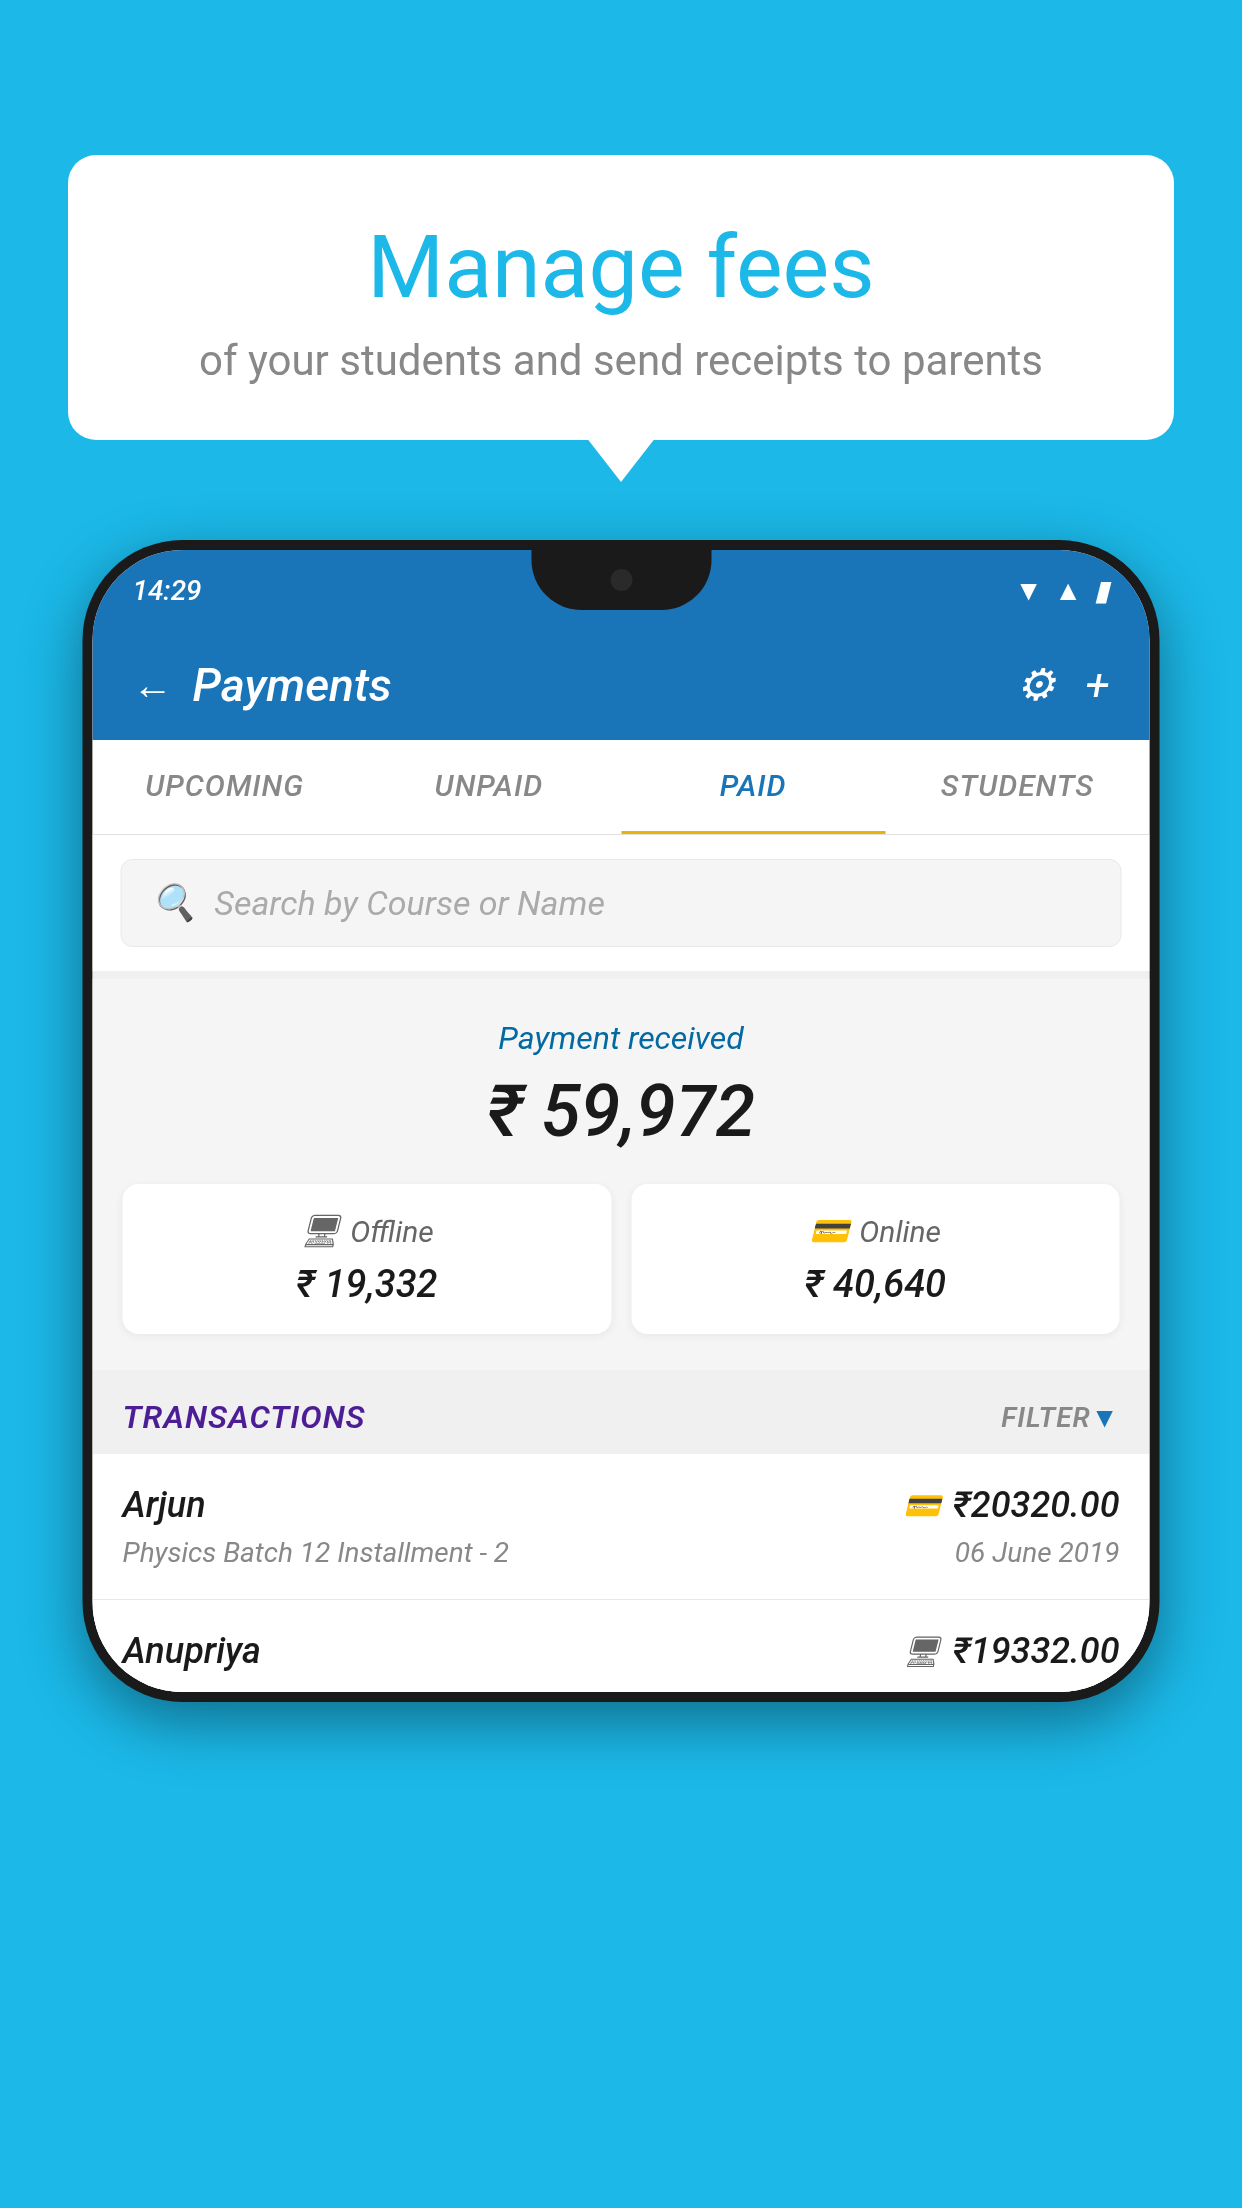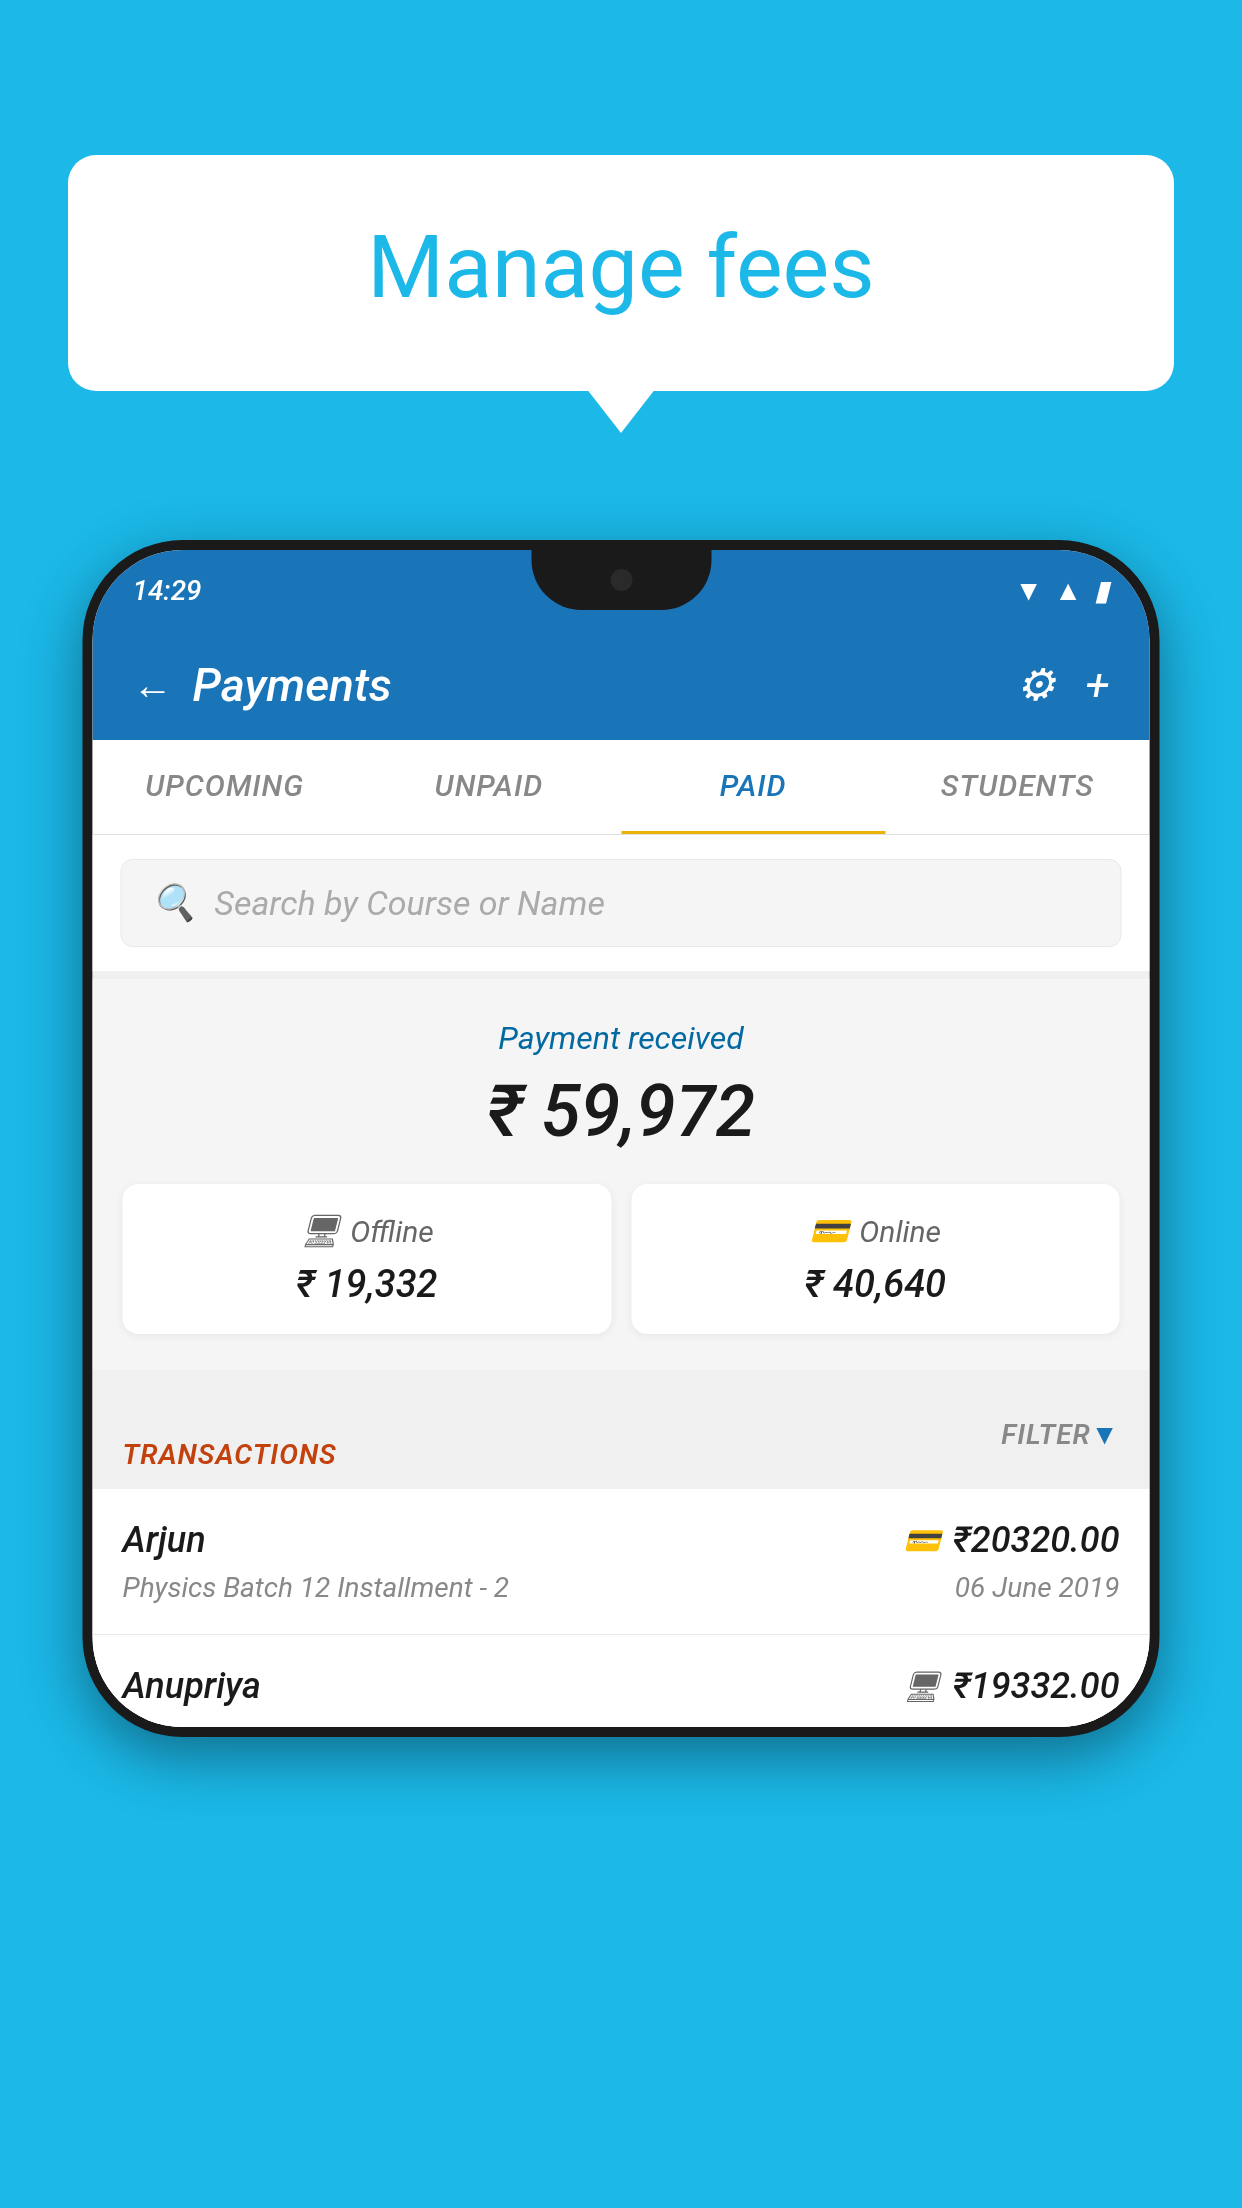--- a/index.html
+++ b/index.html
@@ -281,26 +281,25 @@
     
     .transactions-header {
       display: flex;
       justify-content: space-between;
       align-items: center;
       padding: 28px 30px 18px;
       background: #f0f0f0;
     }
 
     .transactions-label {
-      font-size: 28px;
+      font-size: 32px;
       font-weight: 600;
-      color: #c2410c;
+      color: #4c1d95;
       letter-spacing: 1px;
       text-transform: uppercase;
-      margin-top: 40px;
     }
 
     .filter-btn {
       display: flex;
       align-items: center;
       font-size: 28px;
       font-weight: 600;
       color: #888;
       letter-spacing: 1px;
       text-transform: uppercase;
@@ -377,20 +376,21 @@
     }
   </style>
 </head>
 <body>
 
 <div style="width:1242px; height:2208px; background:#1BB8E8; position:relative; overflow:hidden;">
 
   <div class="speech-bubble-container">
     <div class="speech-bubble">
       <h1>Manage fees</h1>
+      <p>of your students and send receipts to parents</p>
     </div>
   </div>
 
   <div class="phone-frame">
     <div class="phone-inner">
 
       <div class="phone-notch-bar">
         <span class="status-time">14:29</span>
         <div class="notch">
           <div class="camera-dot"></div>

